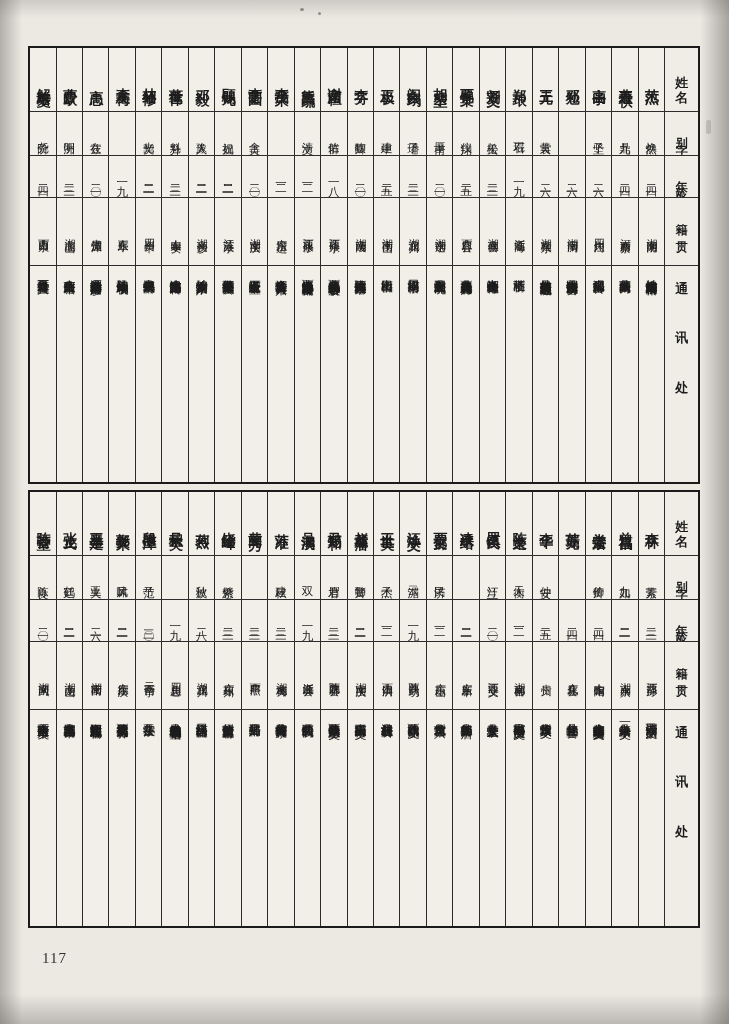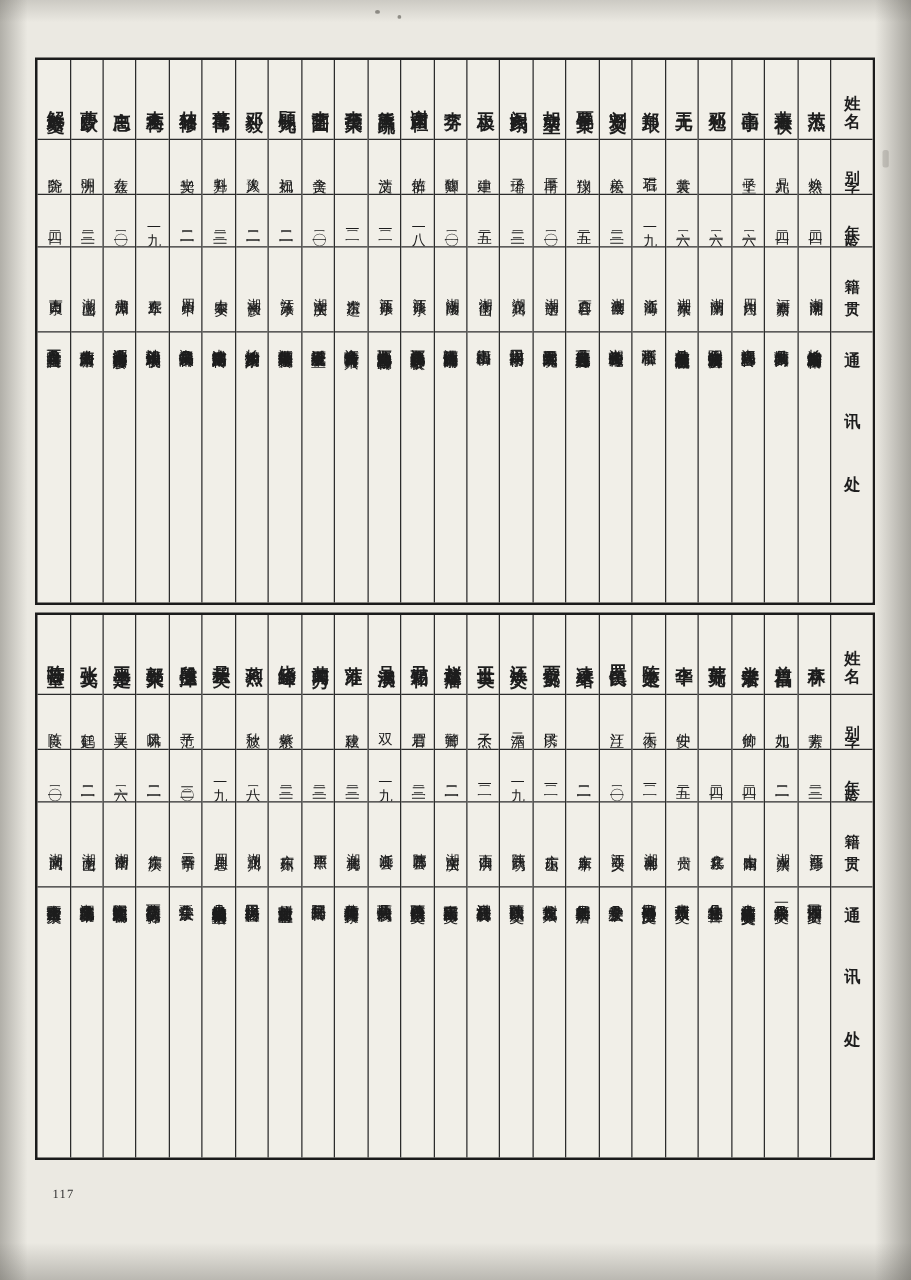--- a/index.html
+++ b/index.html
@@ -59,21 +59,21 @@
   .t-age{ font-size:11.5px; letter-spacing:1px; }
   .t-native{ font-size:11px; letter-spacing:1px; }
   .t-address{ font-size:12px; letter-spacing:0.3px; line-height:1.05; max-height:100%; }
   .h-name{ font-size:13px; font-weight:600; letter-spacing:14px; }
   .h-zi{ font-size:12px; font-weight:600; letter-spacing:7px; }
   .h-age{ font-size:12px; font-weight:600; letter-spacing:7px; }
   .h-native{ font-size:12px; font-weight:600; letter-spacing:18px; }
   .h-address{ font-size:13px; font-weight:600; letter-spacing:50px; }
   .page-number{
     position:absolute; left:42px; top:950px;
-    font-size:10px; color:#2f2f2f; letter-spacing:1px;
+    font-size:15px; color:#2f2f2f; letter-spacing:1px;
   }
   .speck{ position:absolute; background:rgba(60,58,52,.5); border-radius:50%; }
   .speck.s1{ left:300px; top:8px;  width:4px; height:3px; }
   .speck.s2{ left:318px; top:12px; width:3px; height:3px; }
   .speck.s3{ left:706px; top:120px; width:5px; height:14px; opacity:.35; border-radius:2px; }
 </style>
 </head>
 <body>
 
 <div class="scan">

